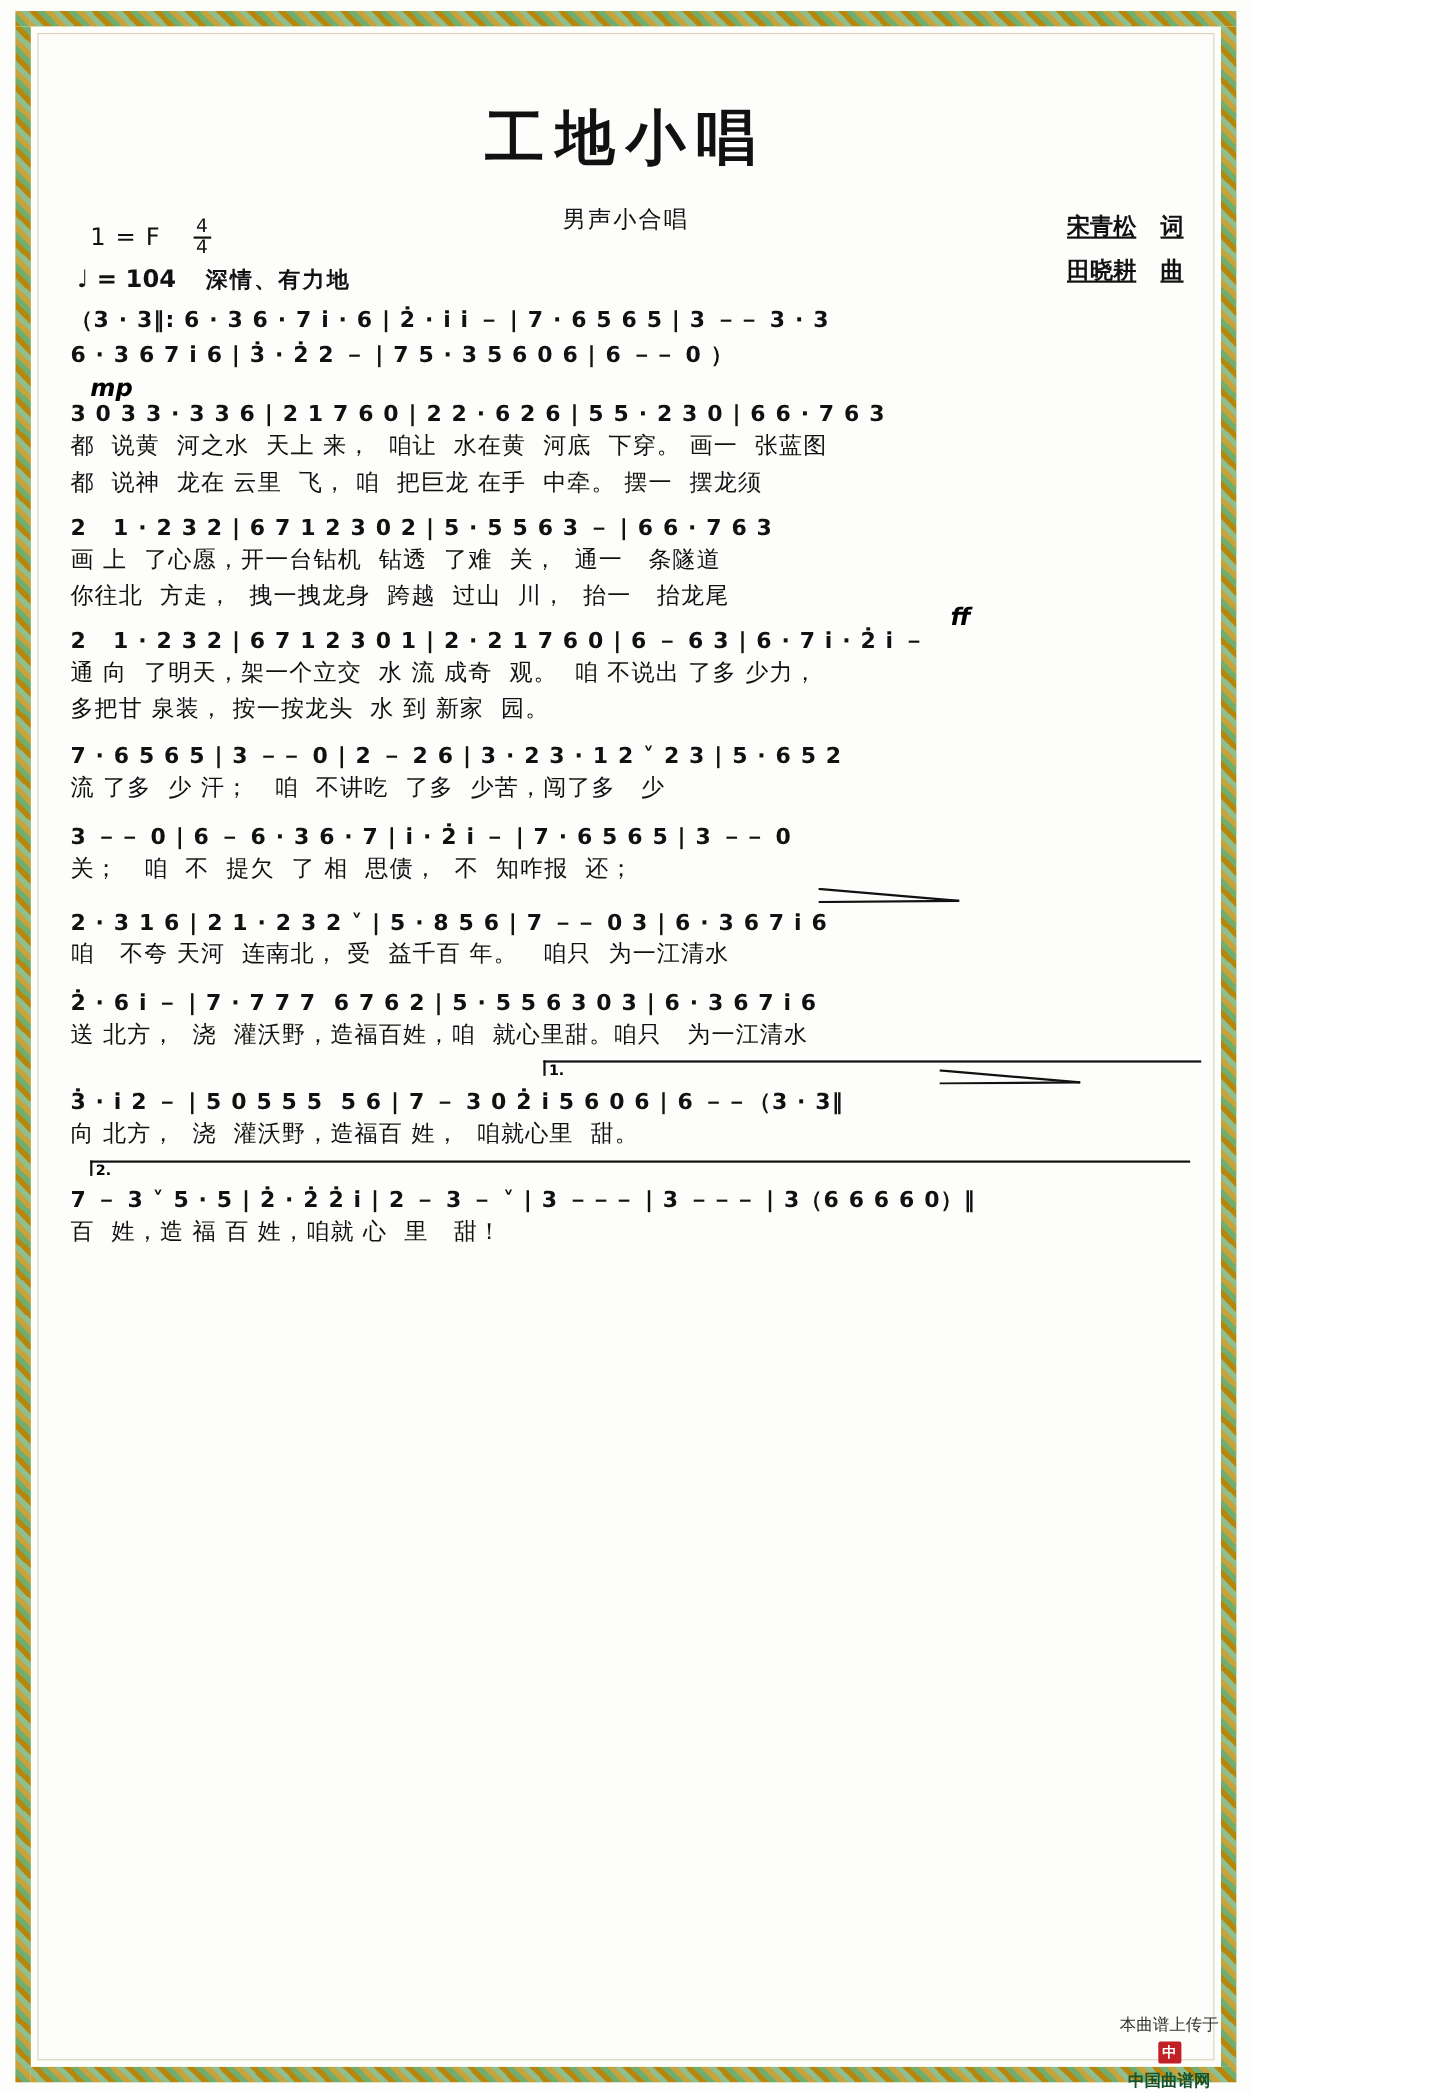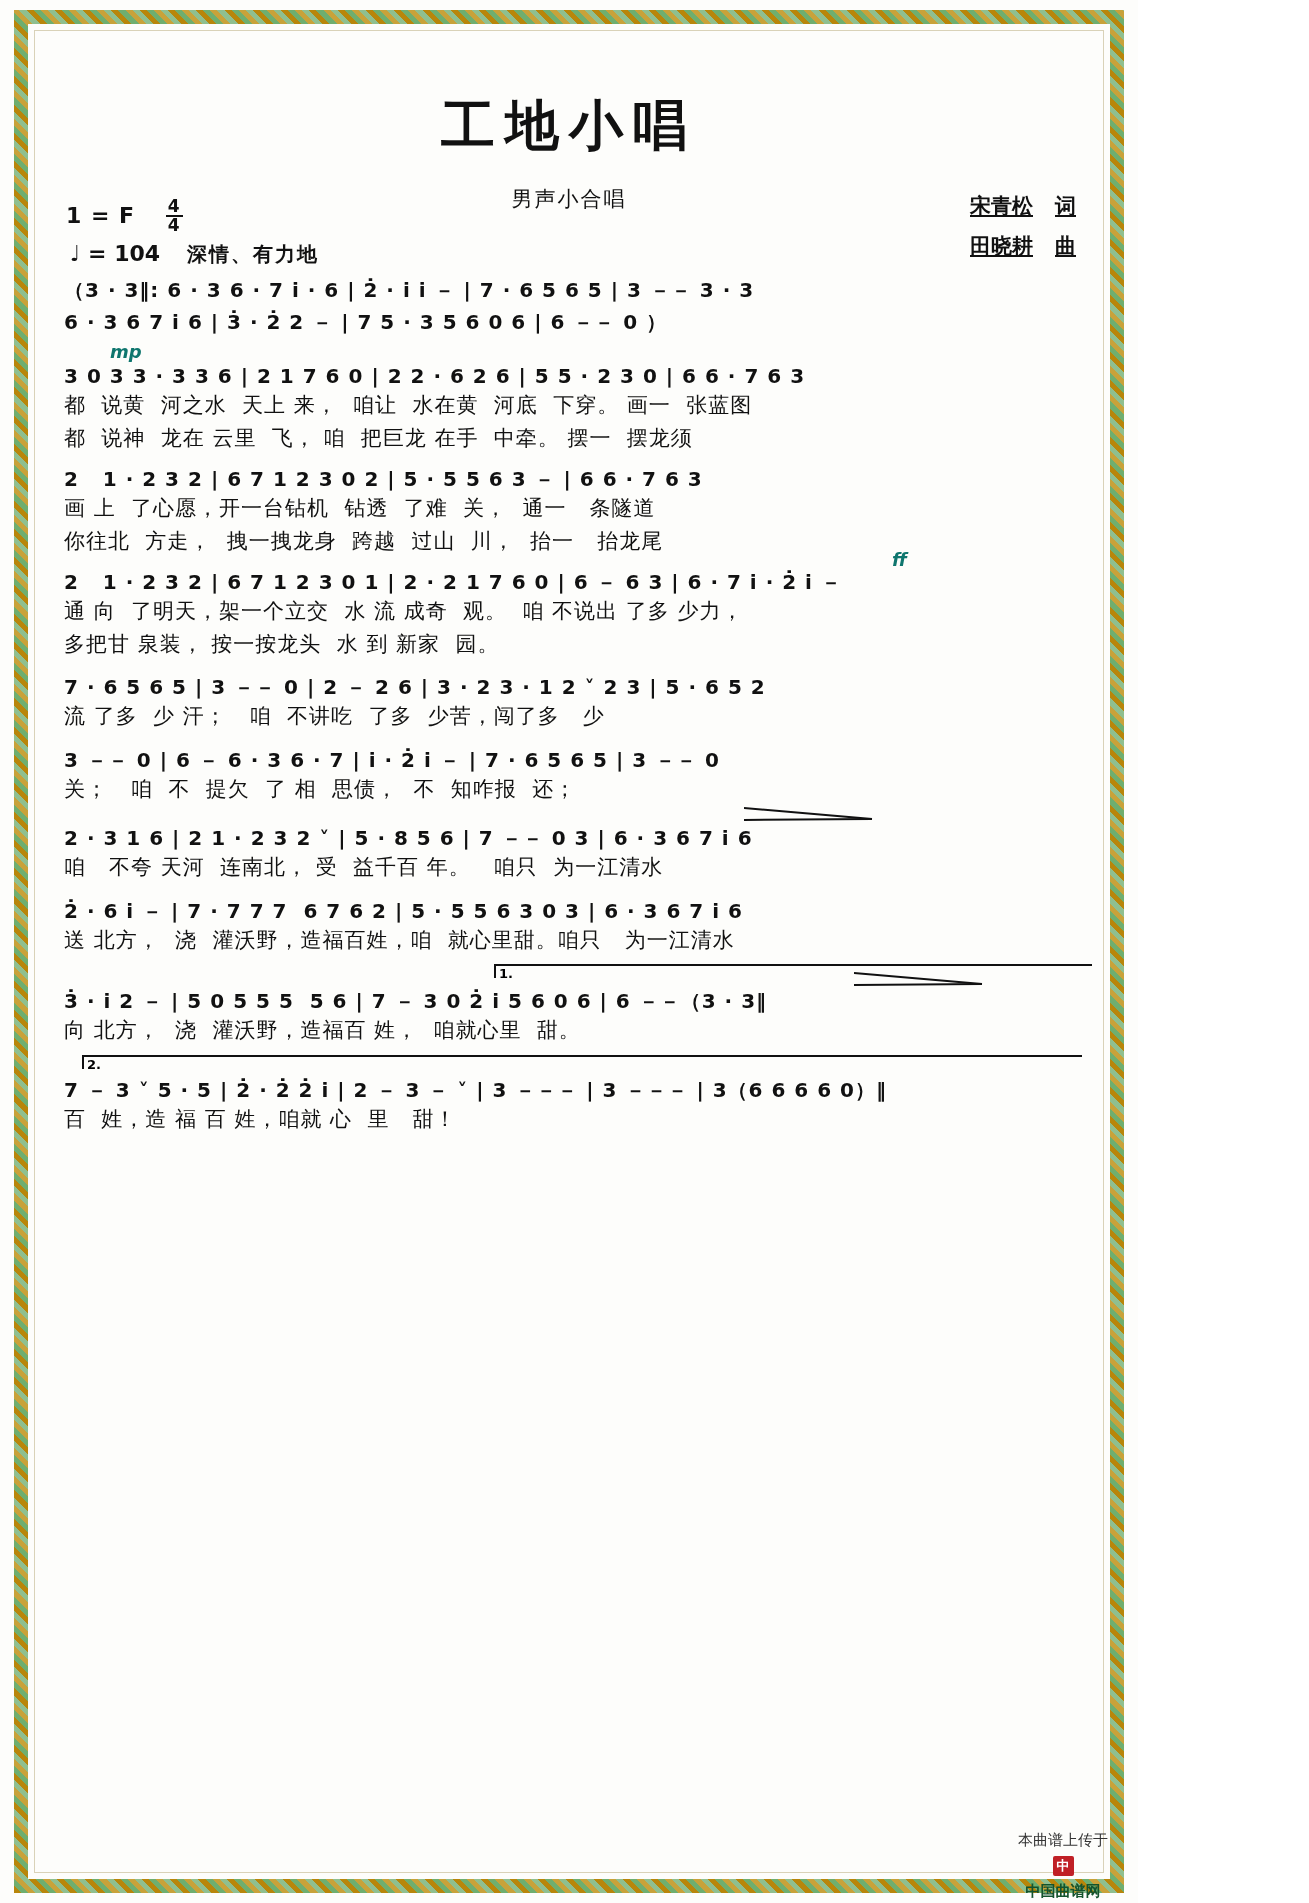--- a/index.html
+++ b/index.html
@@ -55,22 +55,22 @@
     color:#111;
     margin-top:22px;
     letter-spacing:2px;
   }
   .meta-row{
     position:relative;
     height:92px;
     margin-top:-34px;
   }
   .key-sig{
-    position:absolute;left:20px;top:20px;
-    font-size:22px;font-weight:bold;color:#111;
+    position:absolute;left:36px;top:20px;
+    font-size:22px;font-weight:normal;color:#111;
     letter-spacing:1px;
   }
   .key-sig .frac{
     display:inline-block;
     vertical-align:middle;
     text-align:center;
     line-height:1.0;
     font-size:17px;
     margin-left:22px;
     position:relative;
@@ -123,23 +123,22 @@
     font-size:21px;
     color:#111;
     letter-spacing:1px;
     white-space:pre;
     line-height:1.55;
   }
   .mark{
     position:absolute;
     font-style:italic;
     font-weight:bold;
-    font-size:18px;
-    color:#0f766e;
-    margin-left:28px;
+    font-size:22px;
+    color:#000000;
   }
   .mp{left:18px;top:-20px;}
   .ff{left:800px;top:-18px;}
   .ending{
     position:absolute;
     border-left:2px solid #111;
     border-top:2px solid #111;
     height:14px;
     font-size:13px;
     font-weight:bold;

